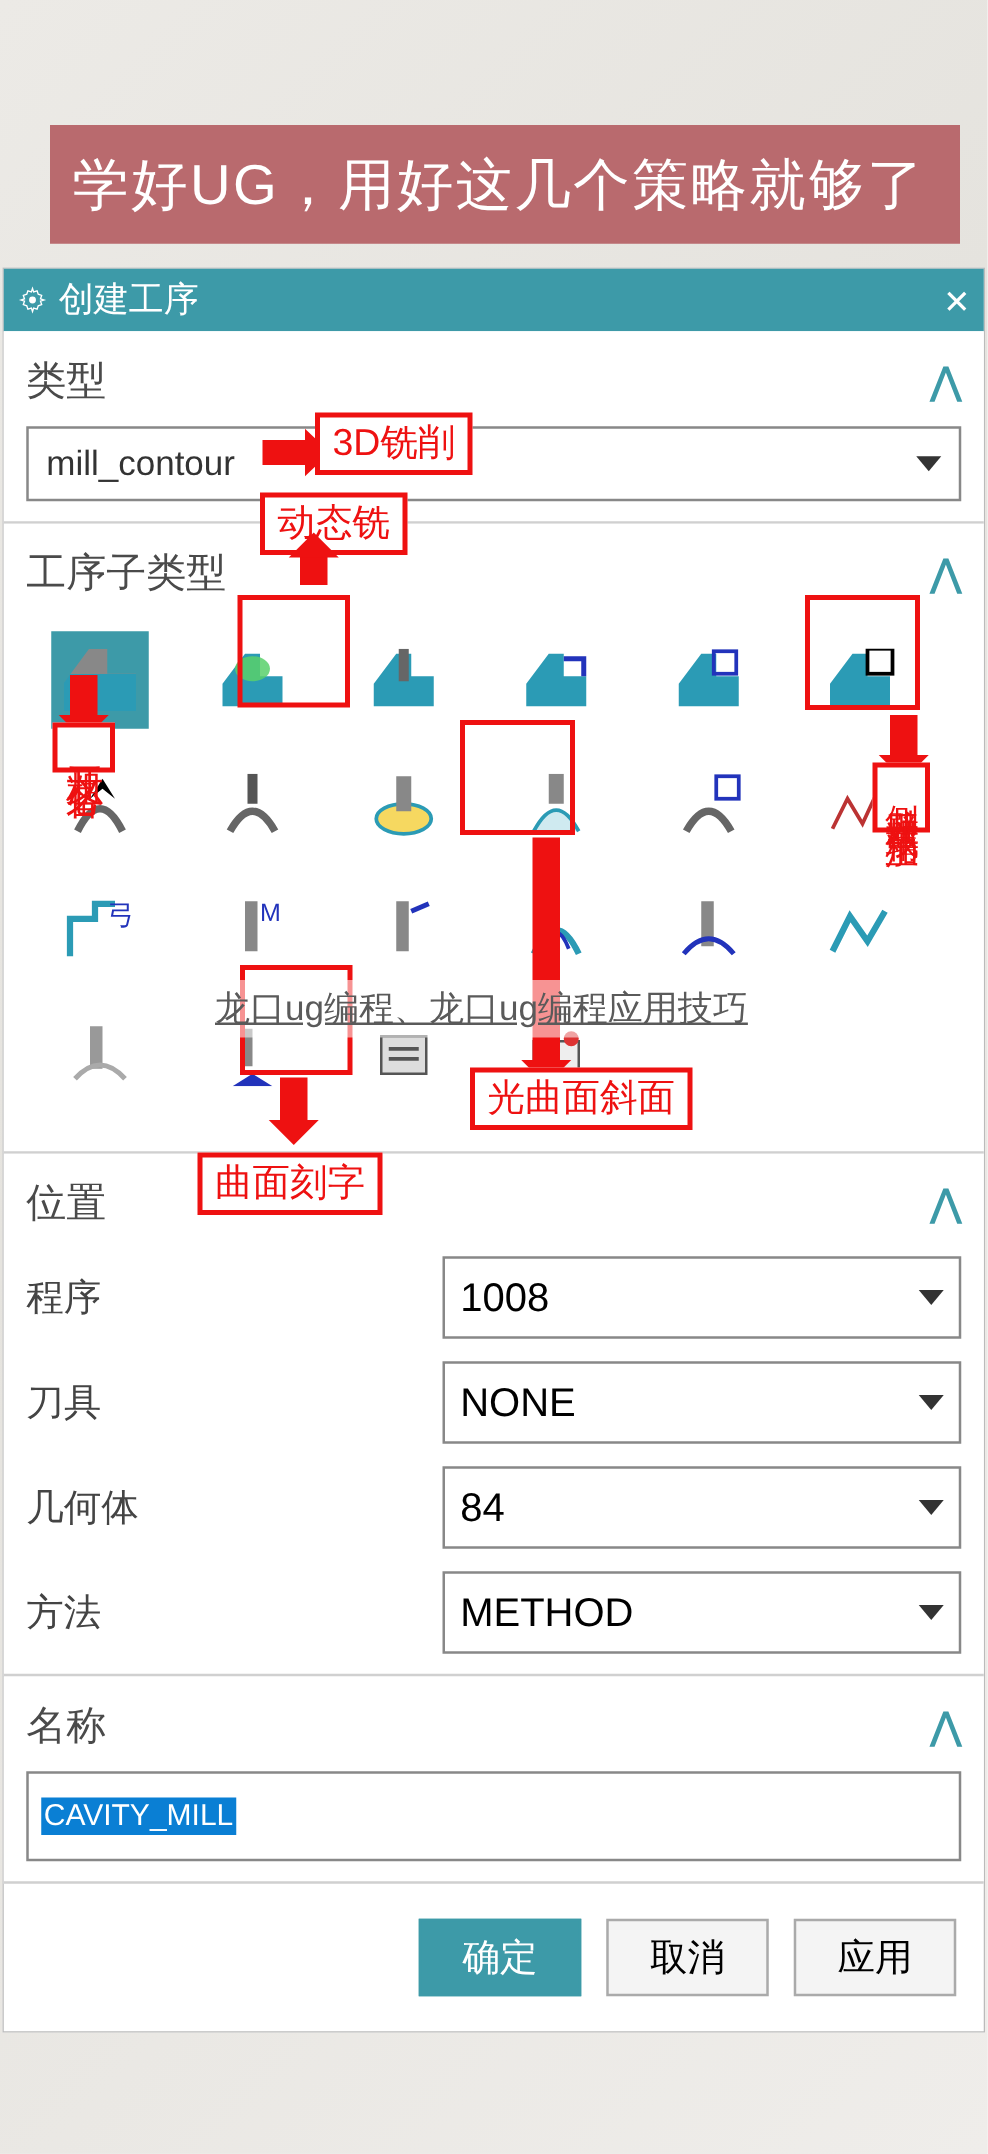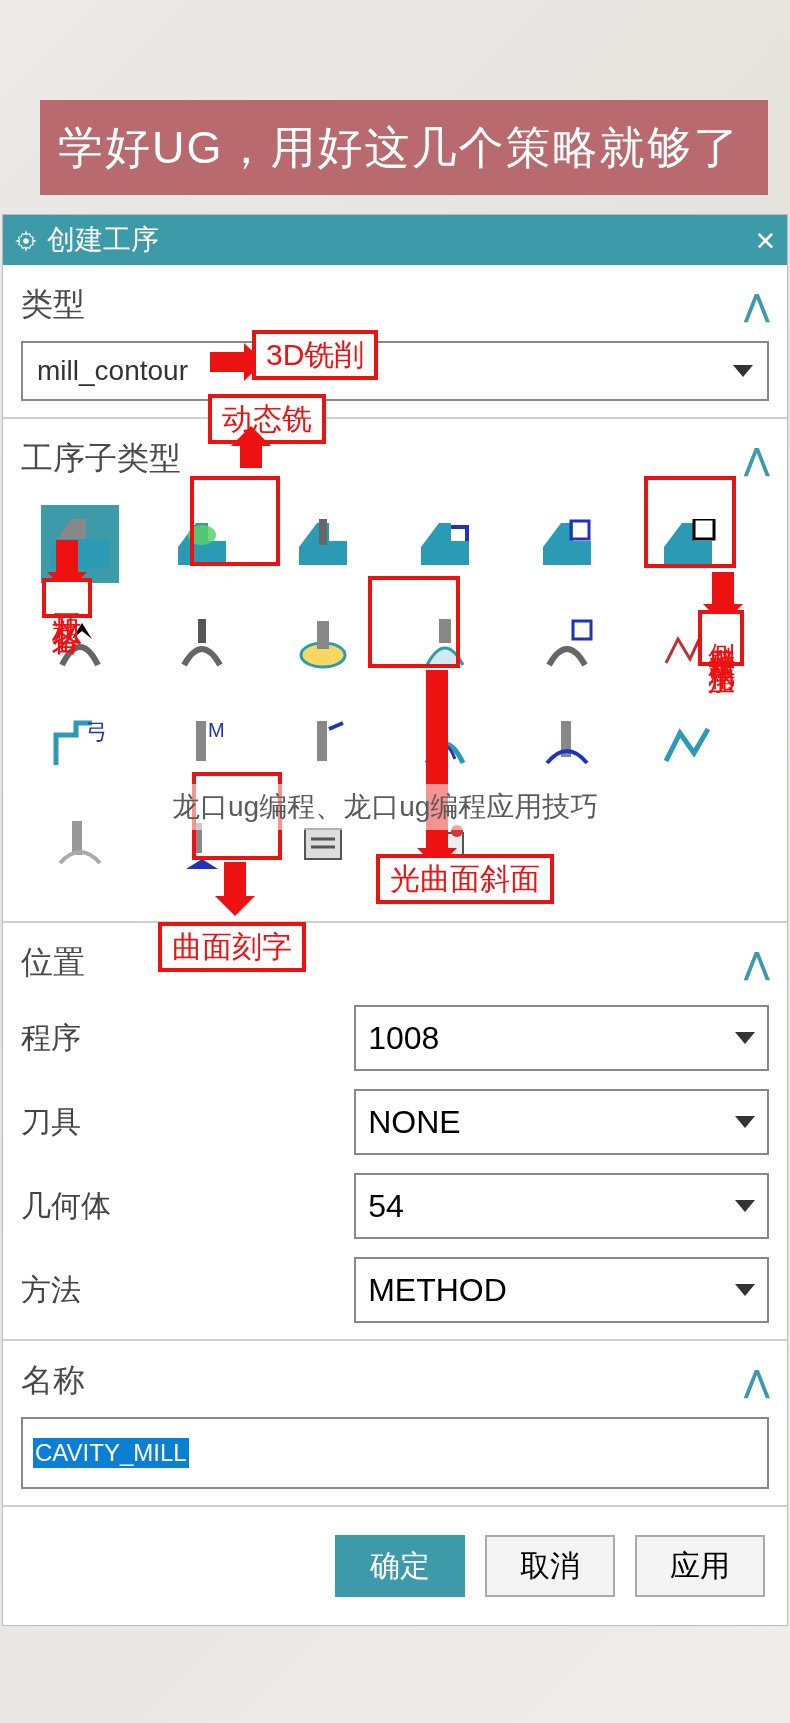--- a/index.html
+++ b/index.html
@@ -195,20 +195,21 @@
   background: #3d9aa8;
   color: #fff;
   border-color: #3d9aa8;
 }
 .watermark {
   position: absolute;
   color: #5a5a5a;
   font-size: 28px;
   background: rgba(255,255,255,0.55);
   padding: 4px 8px;
+  text-decoration: underline;
 }
 </style>
 </head>
 <body>
 
 <div class="paper-bg"></div>
 
 <div class="banner">学好UG，用好这几个策略就够了</div>
 
 <div class="dialog">
@@ -389,21 +390,21 @@
           <span>1008</span>
           <span class="dd-arrow"></span>
         </div>
       <div class="loc-label">刀具</div>
       <div class="loc-select">
           <span>NONE</span>
           <span class="dd-arrow"></span>
         </div>
       <div class="loc-label">几何体</div>
       <div class="loc-select">
-          <span>54</span>
+          <span>84</span>
           <span class="dd-arrow"></span>
         </div>
       <div class="loc-label">方法</div>
       <div class="loc-select">
           <span>METHOD</span>
           <span class="dd-arrow"></span>
         </div>
     </div>
   </div>
 

